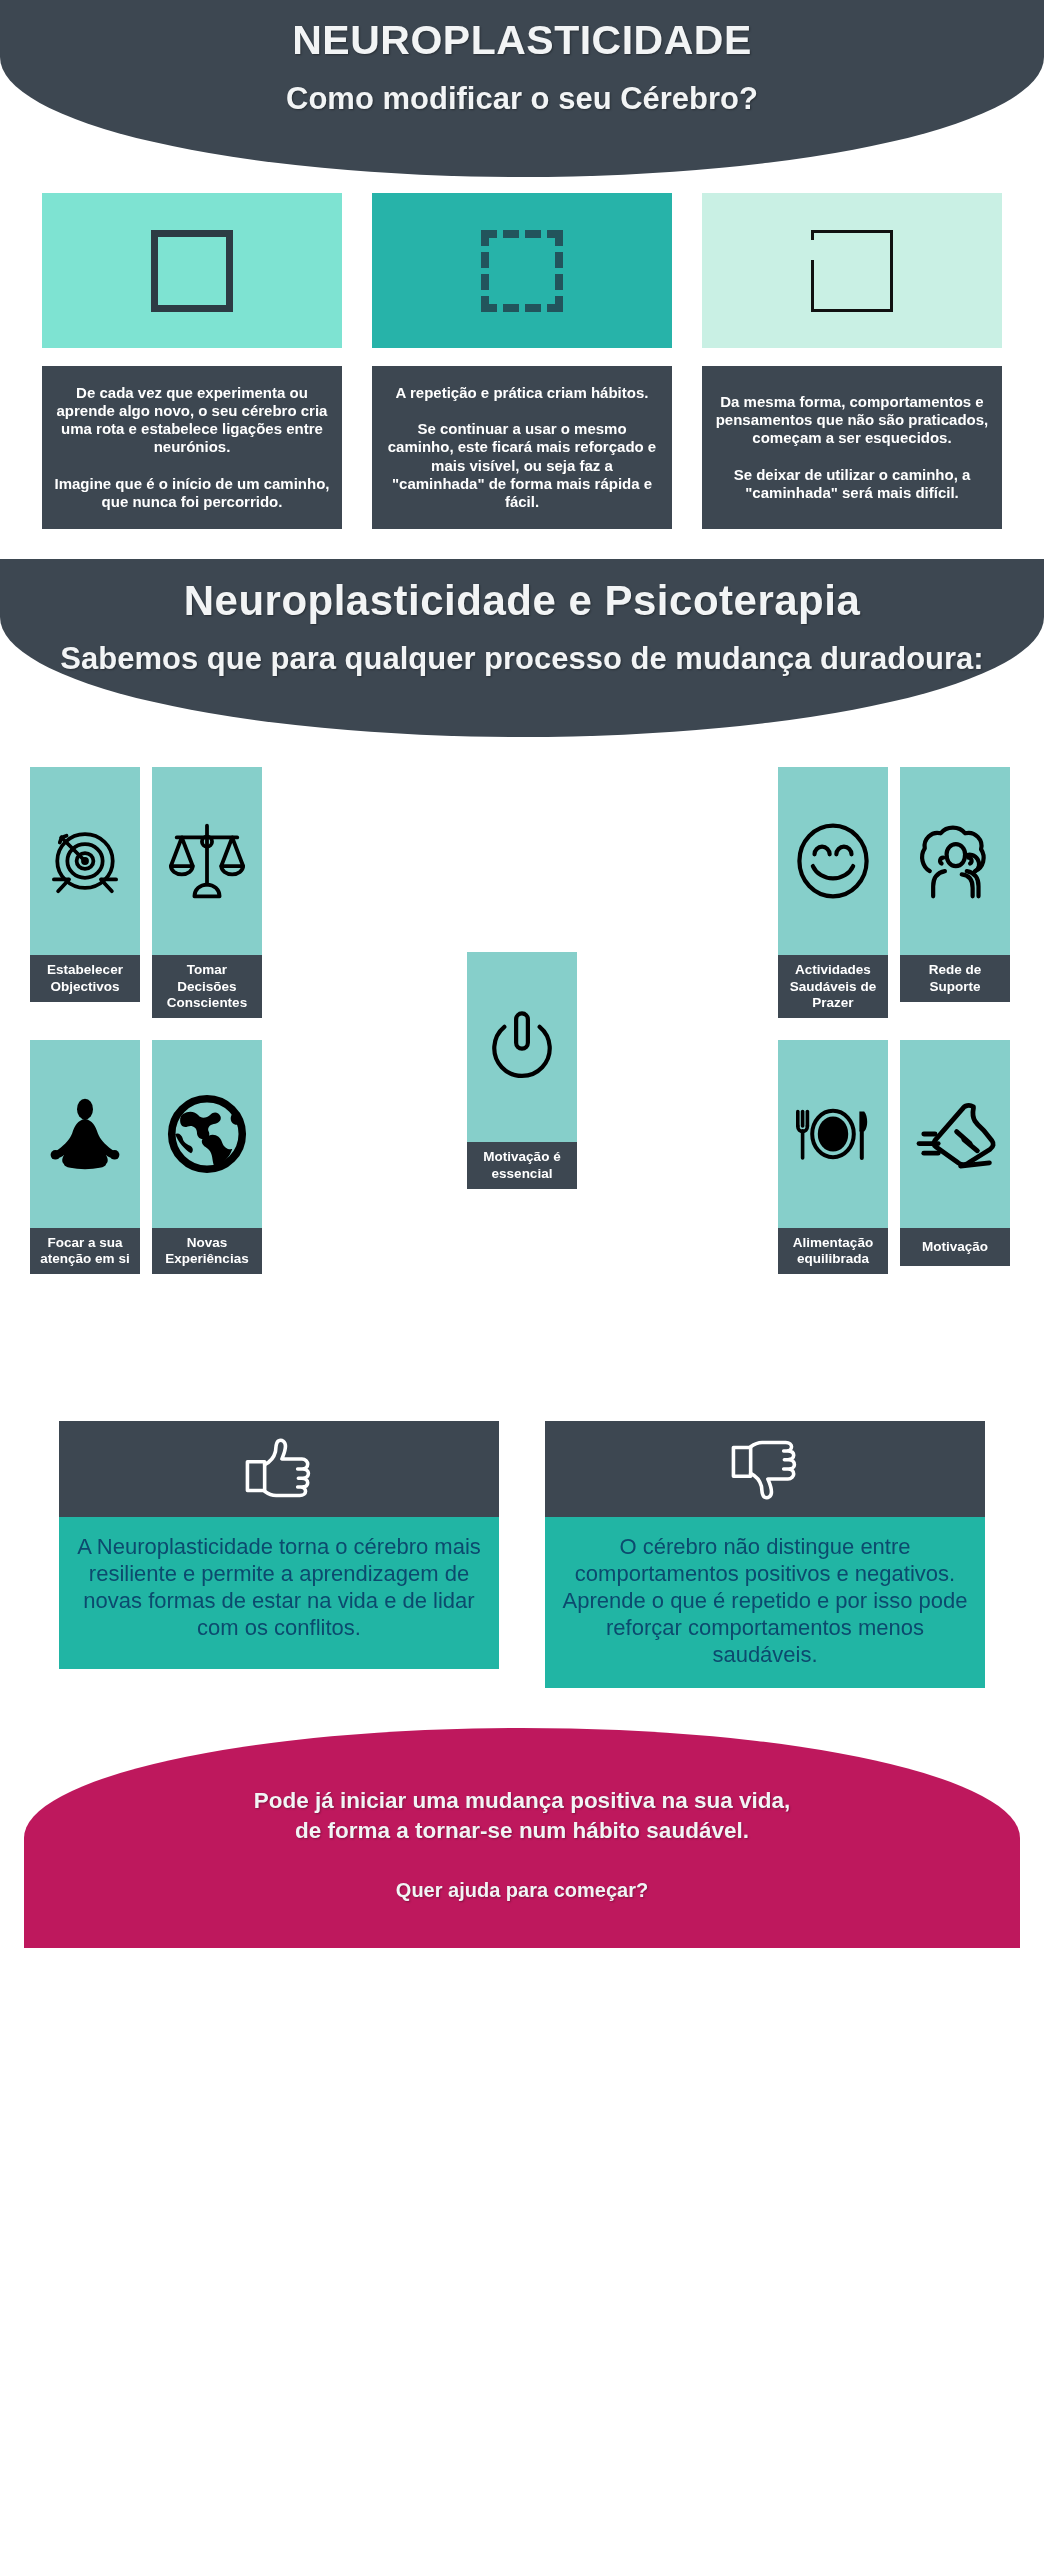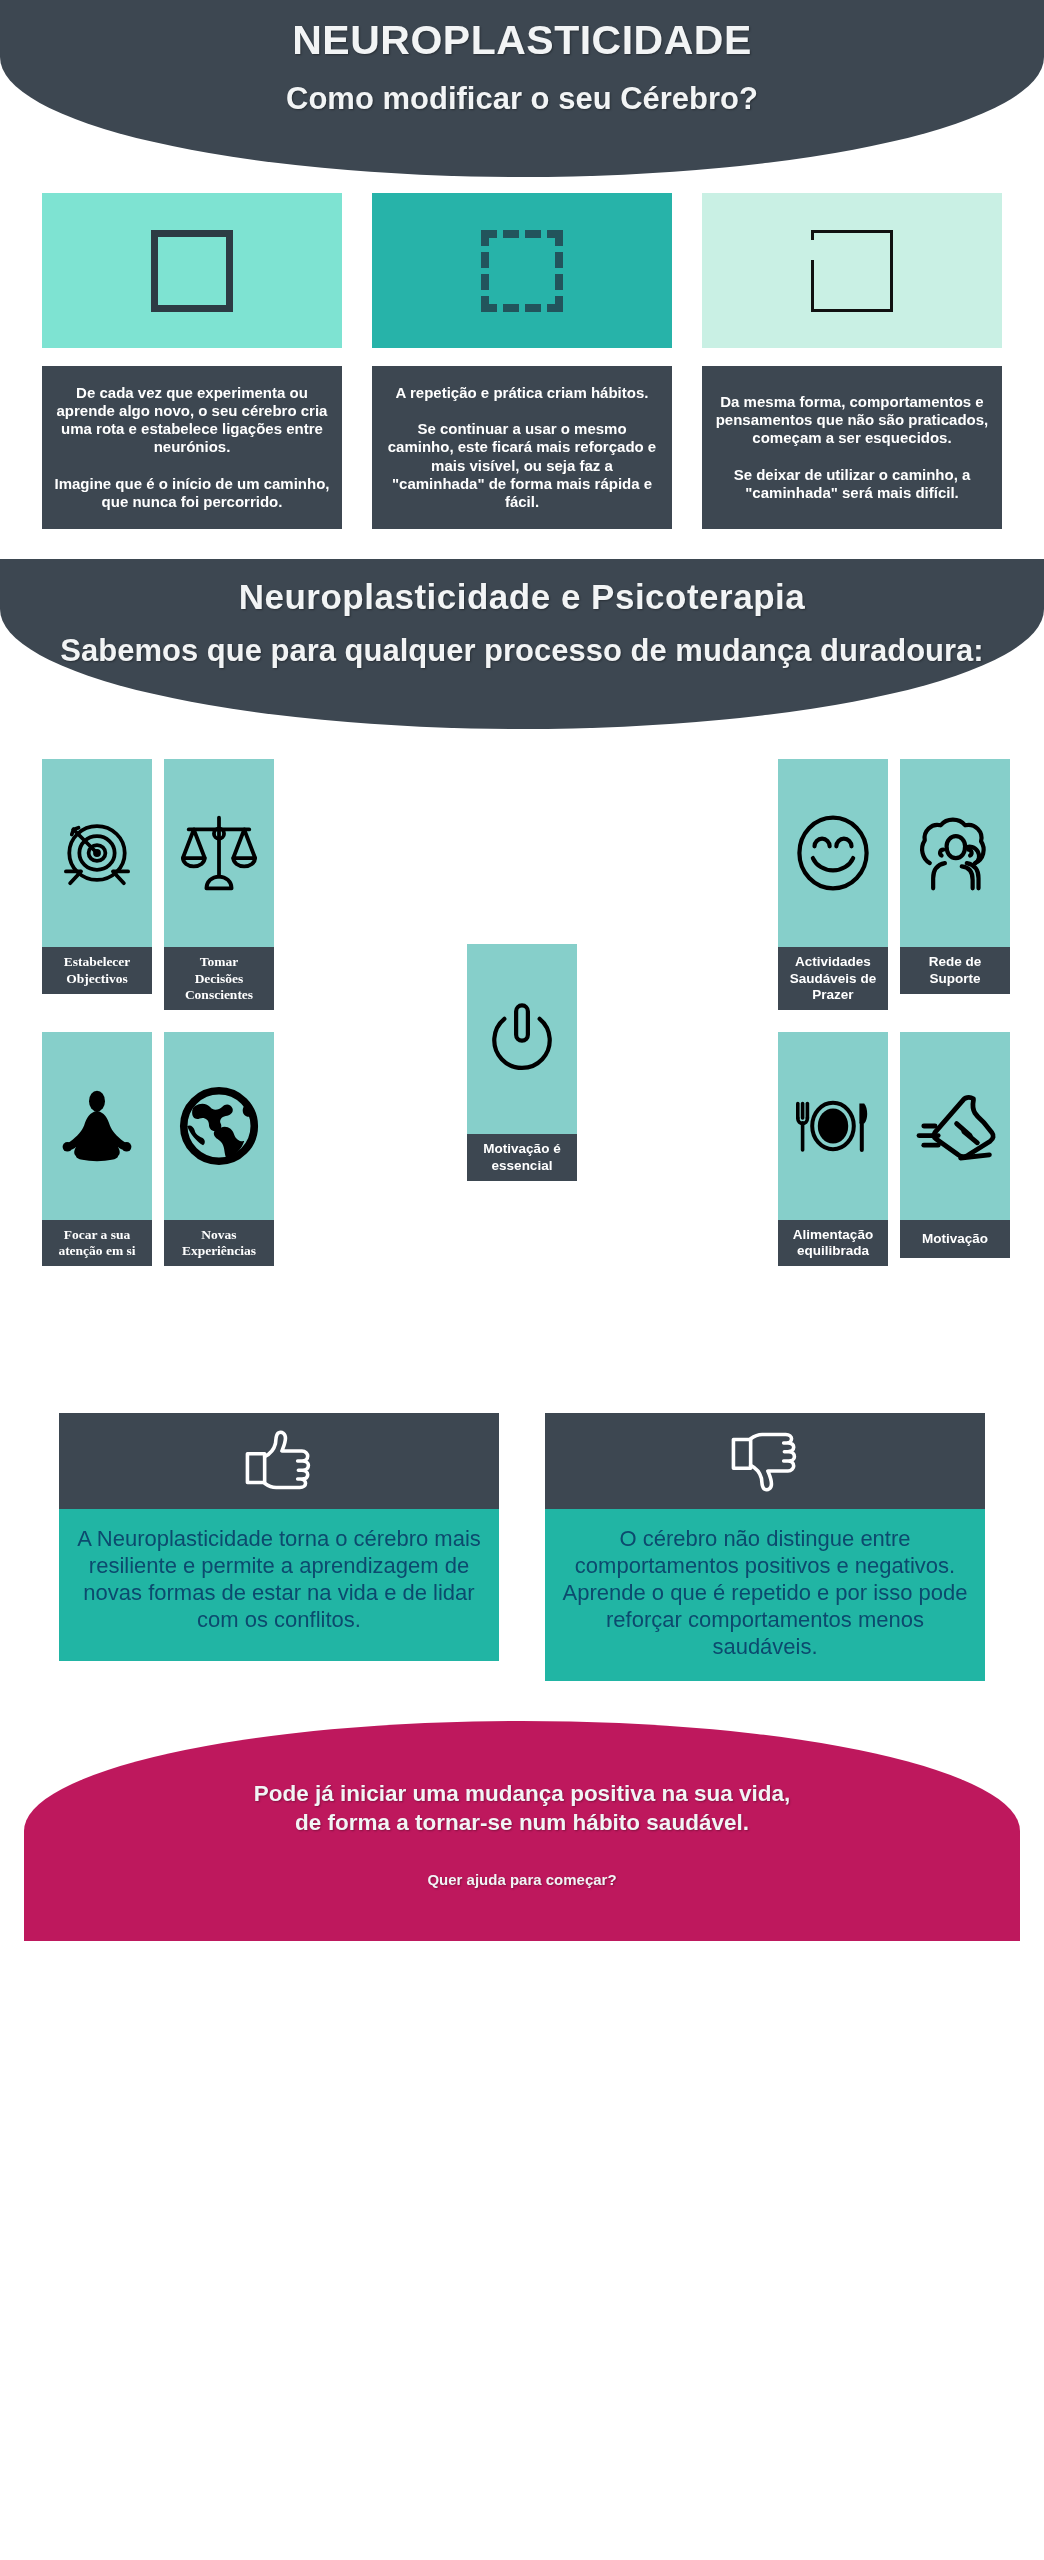--- a/index.html
+++ b/index.html
@@ -91,21 +91,21 @@
     height: 620px;
   }
   .grid-side {
     position: absolute;
     top: 0;
     display: grid;
     grid-template-columns: 110px 110px;
     column-gap: 12px;
     row-gap: 22px;
   }
-  .grid-side.left  { left: 42px; font-family: Liberation Serif, serif; }
+  .grid-side.left  { left: 30px; }
   .grid-side.right { right: 34px; }
 
   .tile { width: 110px; display: flex; flex-direction: column; }
   .tile-art {
     background: #86cfca;
     height: 188px;
     display: flex;
     align-items: center;
     justify-content: center;
   }
@@ -171,21 +171,21 @@
     height: 220px;
   }
   .footer-main {
     font-size: 22.5px;
     font-weight: bold;
     line-height: 1.3;
     white-space: pre-line;
     text-shadow: 1px 1px 2px rgba(0,0,0,.3);
   }
   .footer-cta {
-    font-size: 15px;
+    font-size: 20px;
     font-weight: bold;
     margin-top: 34px;
     text-shadow: 1px 1px 2px rgba(0,0,0,.3);
   }
 
   svg { display: block; }
 </style>
 </head>
 <body>
 
@@ -225,21 +225,21 @@
       </div>
     </div>
     <div class="square-text tall">Da mesma forma, comportamentos e pensamentos que não são praticados, começam a ser esquecidos.
 
 Se deixar de utilizar o caminho, a "caminhada" será mais difícil.</div>
   </div>
 
 </div>
 
 <div class="banner" style="margin-top:30px;">
-  <div class="banner-title" style="font-size:35px;">Neuroplasticidade e Psicoterapia</div>
+  <div class="banner-title" style="font-size:42px;">Neuroplasticidade e Psicoterapia</div>
   <div class="banner-sub">Sabemos que para qualquer processo de mudança duradoura:</div>
 </div>
 
 <div class="grid-wrap">
 
   <div class="grid-side left">
 
     <div class="tile">
       <div class="tile-art">
         <svg width="84" height="84" viewBox="0 0 100 100">

